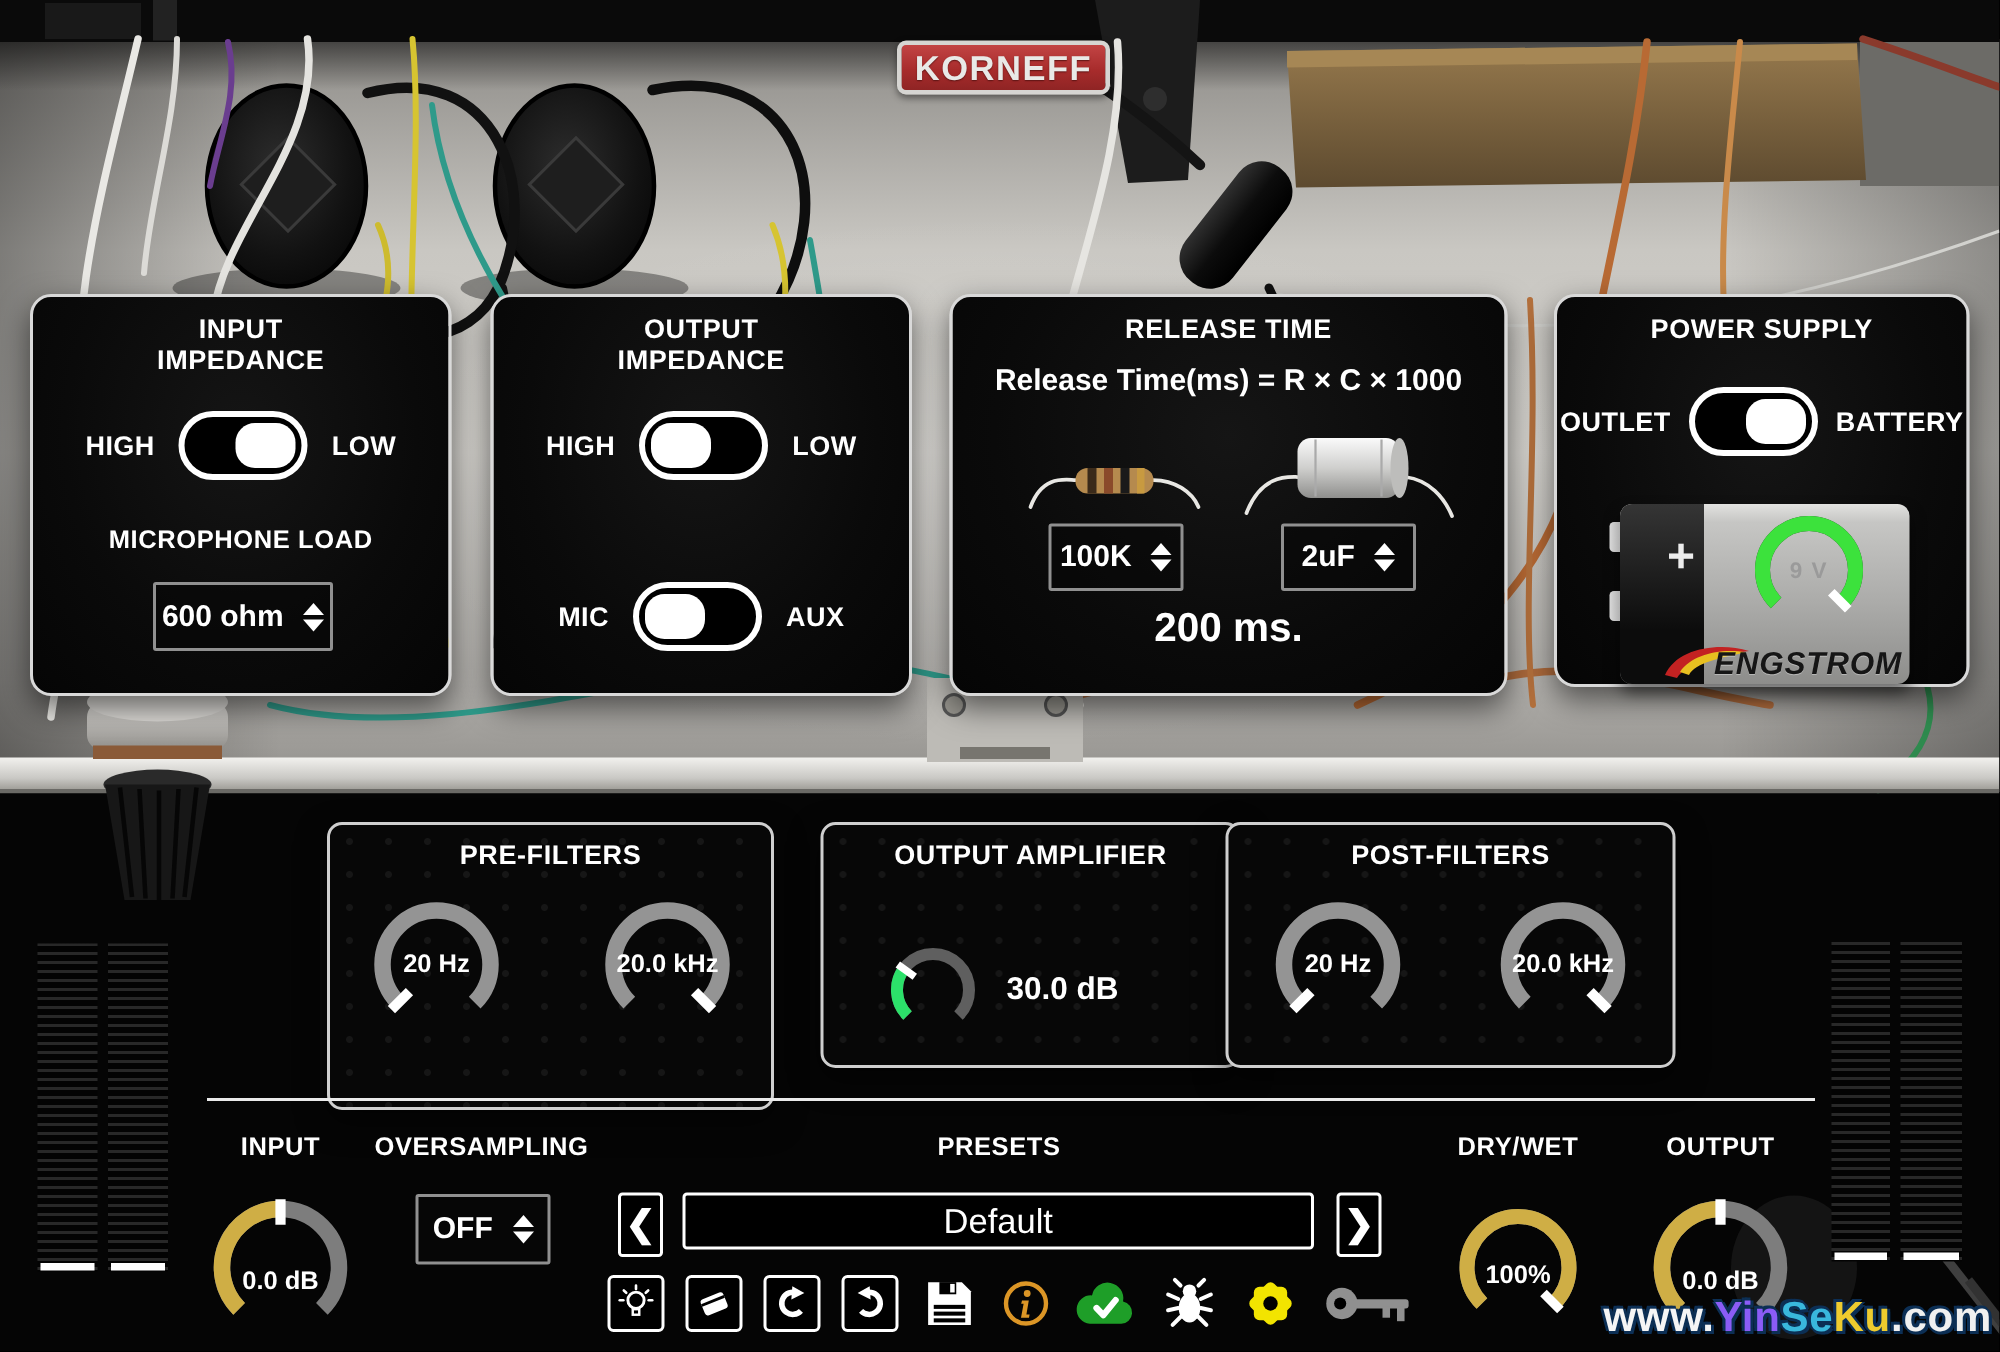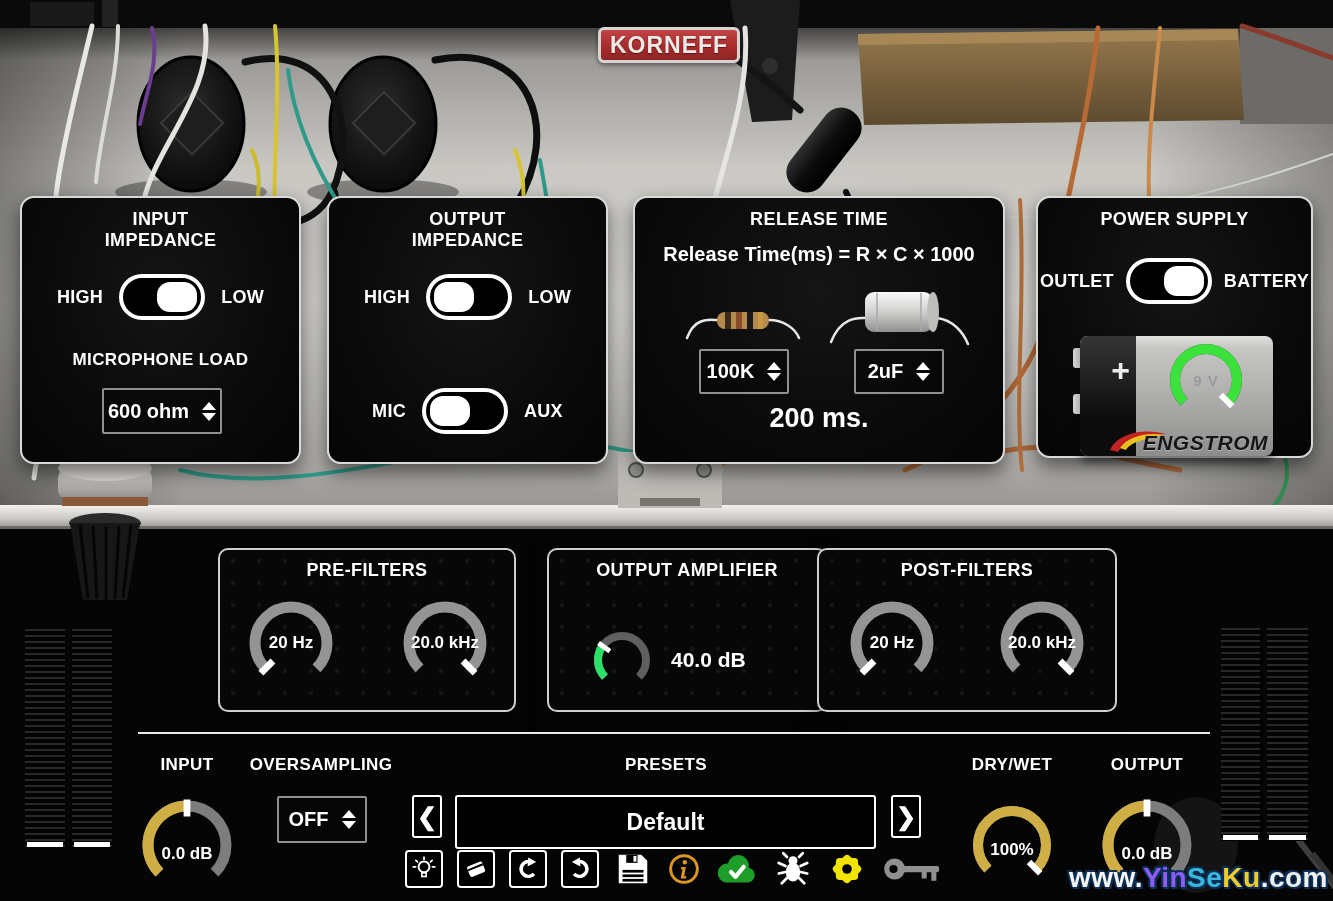--- a/index.html
+++ b/index.html
@@ -61,22 +61,22 @@
   .bat-plus{position:absolute;right:6px;top:16px;font-size:32px;color:#ececec;}
   .bat-term{position:absolute;left:-7px;width:13px;height:20px;background:linear-gradient(90deg,#d8d8d8,#8f8f8f);border-radius:3px;}
   .bat-brand{position:absolute;right:5px;bottom:1px;font-size:21px;font-style:italic;color:#161616;
        letter-spacing:.5px;text-shadow:0 1px 0 rgba(255,255,255,.35);}
 
   
   .divider{position:absolute;left:138px;top:732px;width:1072px;height:2px;background:#eaeaea;z-index:2;}
   .blabel{position:absolute;top:755px;transform:translateX(-50%);font-size:17px;letter-spacing:.4px;z-index:2;}
   .chevbox{position:absolute;width:30px;height:43px;border:2.5px solid #fff;border-radius:3px;background:#000;
            display:flex;align-items:center;justify-content:center;font-size:24px;z-index:2;}
-  .presetbox{position:absolute;left:455px;top:795px;width:421px;height:54px;border:2px solid #fff;border-radius:3px;
-           background:#000;display:flex;align-items:center;justify-content:center;font-size:23px;font-weight:700;z-index:2;}
+  .presetbox{position:absolute;left:455px;top:795px;width:421px;height:38px;border:2px solid #fff;border-radius:3px;
+           background:#000;display:flex;align-items:center;justify-content:center;font-size:23px;font-weight:400;z-index:2;}
   .iconrow{position:absolute;left:405px;top:849px;display:flex;align-items:center;gap:14px;z-index:2;}
   .ibox{width:38px;height:38px;border:2.5px solid #fff;border-radius:4px;background:#000;
         display:flex;align-items:center;justify-content:center;flex:0 0 auto;}
   .ifree{display:flex;align-items:center;justify-content:center;flex:0 0 auto;}
 
   
   .meter{position:absolute;z-index:2;
          background:repeating-linear-gradient(to bottom,#282828 0 2px,#030303 2px 6px);}
   .meter::after{content:"";position:absolute;left:2px;right:2px;bottom:1px;height:5px;background:#fff;}
 
@@ -337,21 +337,21 @@
         <span class="klabel kgray">9 V</span>
       </div>
       <svg style="position:absolute;left:28px;bottom:0;" width="62" height="36" viewBox="0 0 62 36">
         <path d="M2,30 C10,12 38,8 58,14 C38,16 16,22 10,32 Z" fill="#c32222"></path>
         <path d="M12,28 C20,16 40,12 56,15 C40,18 22,22 18,30 Z" fill="#e8c020"></path>
       </svg>
       <div class="bat-brand">ENGSTROM</div>
     </div>
   </div>
 
-  <div class="panel mid" style="left:218px;top:548px;width:298px;height:164px;">
+  <div class="panel mid" style="left:218px;top:548px;width:298px;height:192px;">
     <div class="ptitle" style="top:10px;">PRE-FILTERS</div>
     <div class="knob" style="left:25px;top:47px;width:92px;height:92px;">
         <svg width="92" height="92">
           <path d="M20.54,71.46 A36,36 0 1 1 71.46,71.46" fill="none" stroke="#949494" stroke-width="11"></path>
           <line x1="15.947961799571733" y1="76.05203820042827" x2="27.968777079743038" y2="64.03122292025697" stroke="#fff" stroke-width="6.82"></line>
         </svg>
       <span class="klabel">20 Hz</span>
     </div>
     <div class="knob" style="left:179px;top:47px;width:92px;height:92px;">
         <svg width="92" height="92">
@@ -364,21 +364,21 @@
 
   <div class="panel mid" style="left:547px;top:548px;width:280px;height:164px;">
     <div class="ptitle" style="top:10px;">OUTPUT AMPLIFIER</div>
     <div class="knob" style="left:41px;top:78px;width:64px;height:64px;">
         <svg width="64" height="64">
           <path d="M15.03,48.97 A24,24 0 1 1 48.97,48.97" fill="none" stroke="#5f5f5f" stroke-width="8"></path>
           <path d="M15.03,48.97 A24,24 0 0 1 12.58,17.89" fill="none" stroke="#2ce06a" stroke-width="8"></path>
           <line x1="8.538507163126521" y1="14.954227683518283" x2="19.864745084375787" y2="23.183221215612903" stroke="#fff" stroke-width="5"></line>
         </svg>
       </div>
-    <div style="position:absolute;left:122px;top:98px;font-size:21px;">40.0 dB</div>
+    <div style="position:absolute;left:122px;top:98px;font-size:21px;">30.0 dB</div>
   </div>
 
   <div class="panel mid" style="left:817px;top:548px;width:300px;height:164px;padding-left:36px;">
     <div class="ptitle" style="top:10px;">POST-FILTERS</div>
     <div class="knob" style="left:27px;top:47px;width:92px;height:92px;">
         <svg width="92" height="92">
           <path d="M20.54,71.46 A36,36 0 1 1 71.46,71.46" fill="none" stroke="#949494" stroke-width="11"></path>
           <line x1="15.947961799571733" y1="76.05203820042827" x2="27.968777079743038" y2="64.03122292025697" stroke="#fff" stroke-width="6.82"></line>
         </svg>
       <span class="klabel">20 Hz</span>

